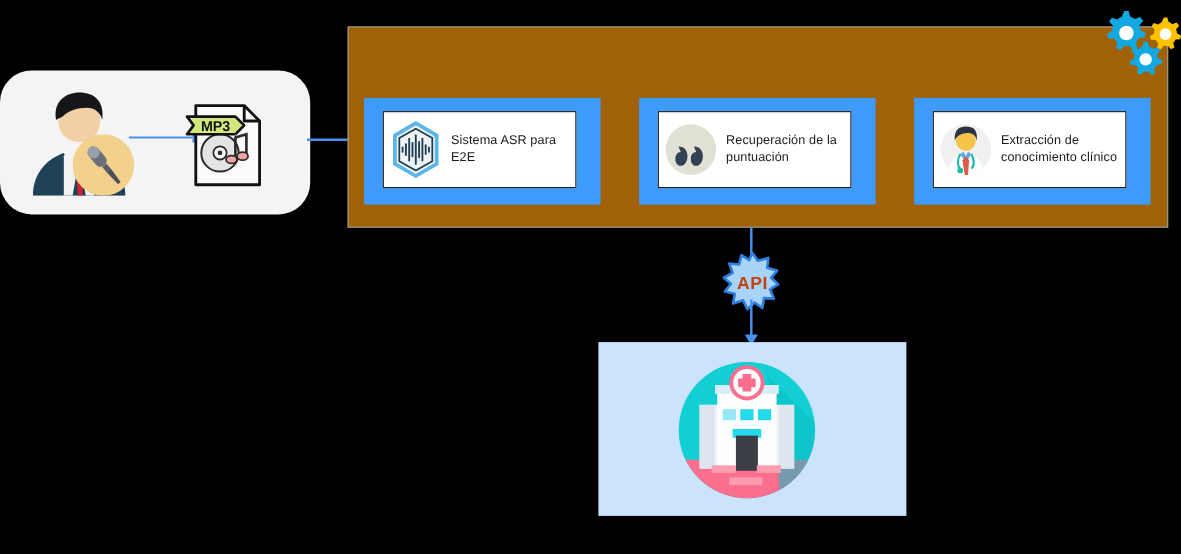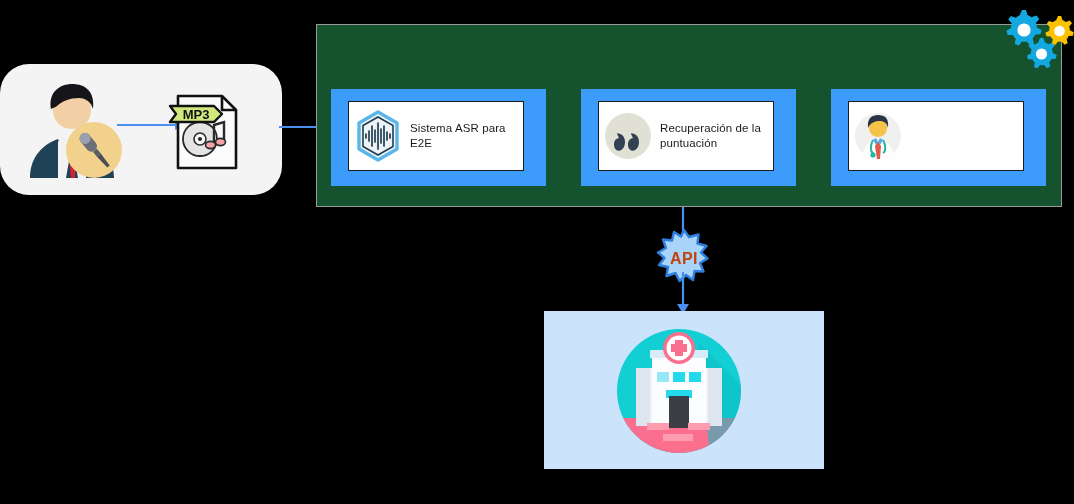--- a/index.html
+++ b/index.html
@@ -54,21 +54,21 @@
     height: 14px;
   }
 
   
   #pipeline-container {
     position: absolute;
     left: 316px;
     top: 24px;
     width: 746px;
     height: 183px;
-    background: #14532d;
+    background: #a16207;
     border: 1px solid #9a9a9a;
     box-sizing: border-box;
   }
   .stage {
     position: absolute;
     top: 64px;
     width: 215px;
     height: 97px;
     background: #3d9bfb;
   }
@@ -282,20 +282,21 @@
           <path d="M25 10 C19 10 16 14 16 19 C16 24 20 28 25 28 C30 28 34 24 34 19 C34 14 31 10 25 10 Z" fill="#f5c34a"></path>
           <path d="M15 19 C14 9 19 6 25 6 C32 6 36 9 35 19 C34 14 31 12 27 12 C22 12 18 14 16 17 Z" fill="#2b3444"></path>
           <path d="M9 50 C9 39 15 33 20 31 L25 39 L30 31 C35 33 41 39 41 50 Z" fill="#fdfdfd"></path>
           <path d="M20 31 L25 39 L30 31 L27 29 L25 33 L23 29 Z" fill="#5ea8e5"></path>
           <path d="M25 33 L22 37 L24 50 L27 50 L28 37 Z" fill="#e05a4a"></path>
           <path d="M20 31 C17 36 17 43 21 45" fill="none" stroke="#22b8a6" stroke-width="2"></path>
           <path d="M30 31 C33 36 33 42 30 44" fill="none" stroke="#22b8a6" stroke-width="2"></path>
           <circle cx="20" cy="46" r="2.6" fill="#22b8a6"></circle>
         </svg>
       </span>
+      <span class="stage-label">Extracción de conocimiento clínico</span>
     </div>
   </div>
 </div>
 
 <div id="gears-icon">
   <svg viewBox="0 0 72 66" width="72" height="66">
     <g fill="#13a8e0">
       <path d="M20 8 l4 0 l1.5 5 a12 12 0 0 1 4 2.3 l5-1.8 l2.8 3.4 l-3.4 4.1 a12 12 0 0 1 0.9 4.6 l4.7 2.3 l-1 4.3 l-5.2 0.4 a12 12 0 0 1-2.6 3.8 l1.3 5 l-3.9 2 l-3.5-3.9 a12 12 0 0 1-4.6 0.1 l-3.3 4 l-4-1.8 l1-5.1 a12 12 0 0 1-2.8-3.6 l-5.2-0.2 l-1.2-4.2 l4.6-2.6 a12 12 0 0 1 0.7-4.6 l-3.6-3.9 l2.6-3.5 l5 1.6 a12 12 0 0 1 3.9-2.5 Z"></path>
       <circle cx="22" cy="28" r="6.6" fill="#ffffff"></circle>
       <path d="M38 36 l3.4 0 l1.3 4.3 a10 10 0 0 1 3.4 2 l4.3-1.6 l2.4 2.9 l-2.9 3.5 a10 10 0 0 1 0.8 3.9 l4 2 l-0.9 3.7 l-4.4 0.3 a10 10 0 0 1-2.2 3.2 l1.1 4.3 l-3.3 1.7 l-3-3.3 a10 10 0 0 1-3.9 0.1 l-2.8 3.4 l-3.4-1.5 l0.9-4.4 a10 10 0 0 1-2.4-3.1 l-4.4-0.2 l-1-3.6 l3.9-2.2 a10 10 0 0 1 0.6-3.9 l-3.1-3.4 l2.2-3 l4.3 1.4 a10 10 0 0 1 3.3-2.1 Z"></path>

